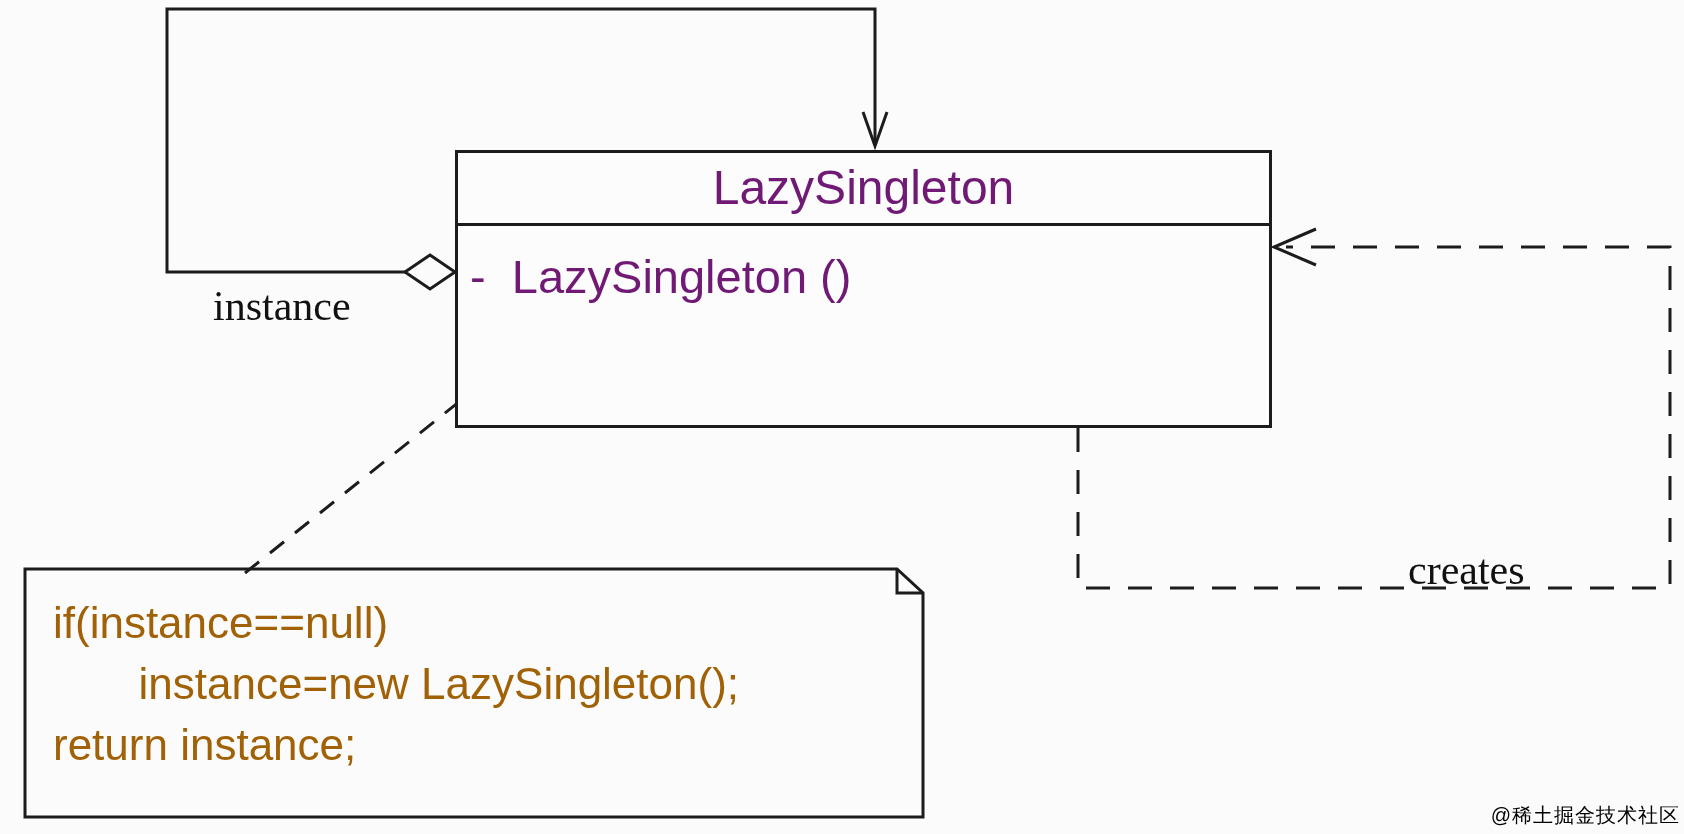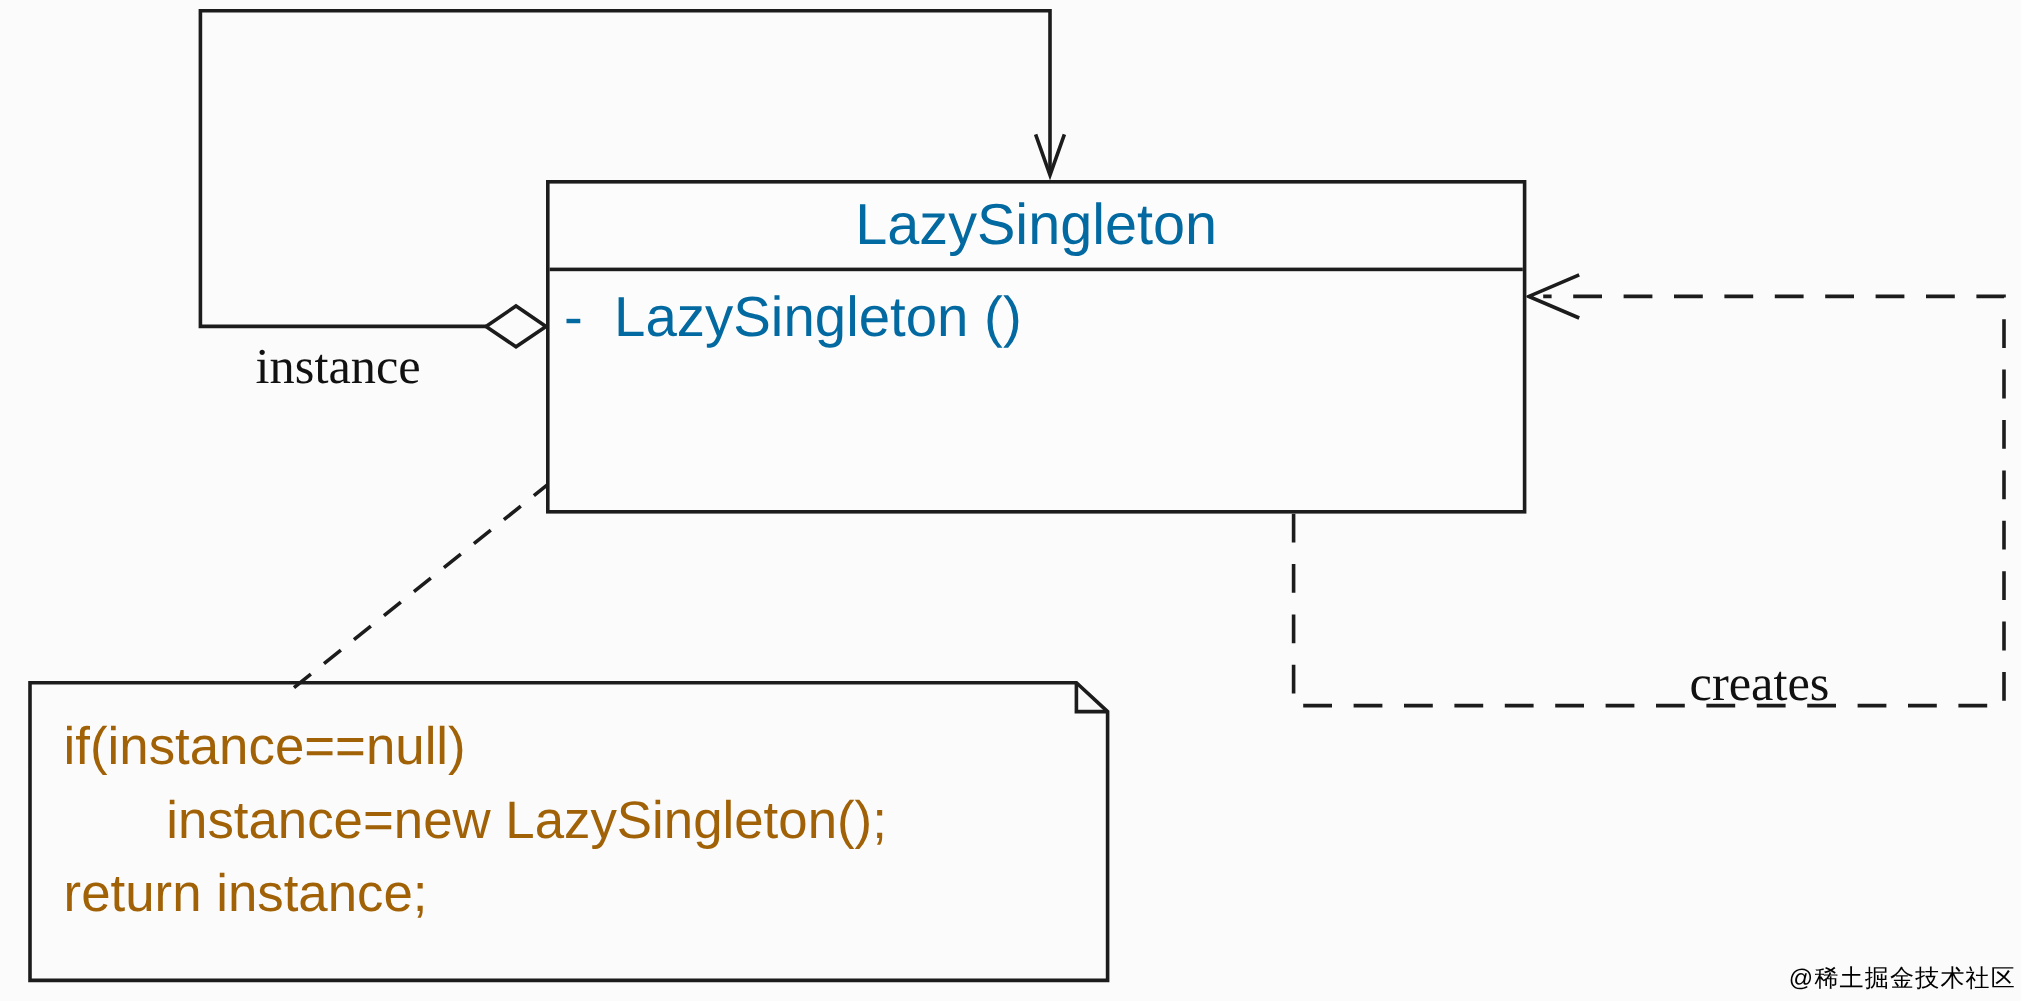--- a/index.html
+++ b/index.html
@@ -26,42 +26,42 @@
   }
 
   
   .class-box {
     position: absolute;
     left: 455px; top: 150px;
     width: 817px; height: 278px;
     box-sizing: border-box;
     border: 3px solid #1c1c1c;
     background: #fcfcfc;
-    color: #0369a1;
+    color: #701a75;
   }
   .class-title {
     height: 70px;
     line-height: 70px;
     text-align: center;
     font-size: 48px;
     border-bottom: 3px solid #1c1c1c;
     white-space: pre;
   }
   .class-attrs {
     height: 68px;
     line-height: 68px;
     font-size: 47px;
     padding-left: 12px;
     border-bottom: 3px solid #1c1c1c;
     white-space: pre;
     overflow: hidden;
   }
   .class-methods {
     height: 131px;
-    padding-top: 5px;
+    padding-top: 18px;
     padding-left: 12px;
     font-size: 47px;
     overflow: hidden;
   }
   .class-methods .method-line {
     height: 65px;
     line-height: 65px;
     white-space: pre;
   }
 

